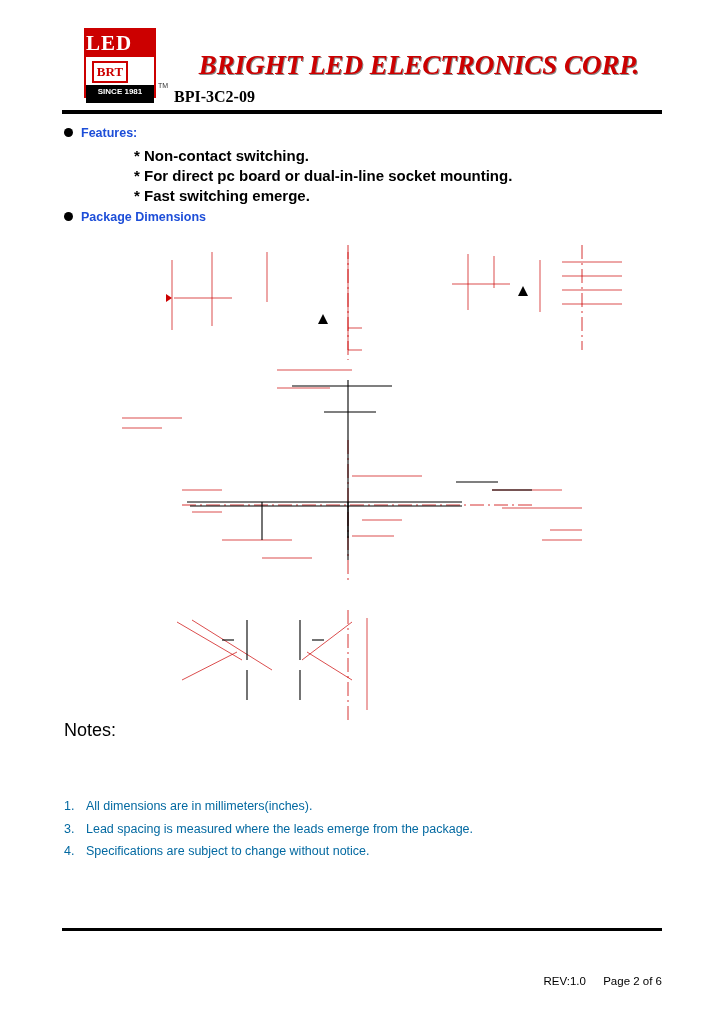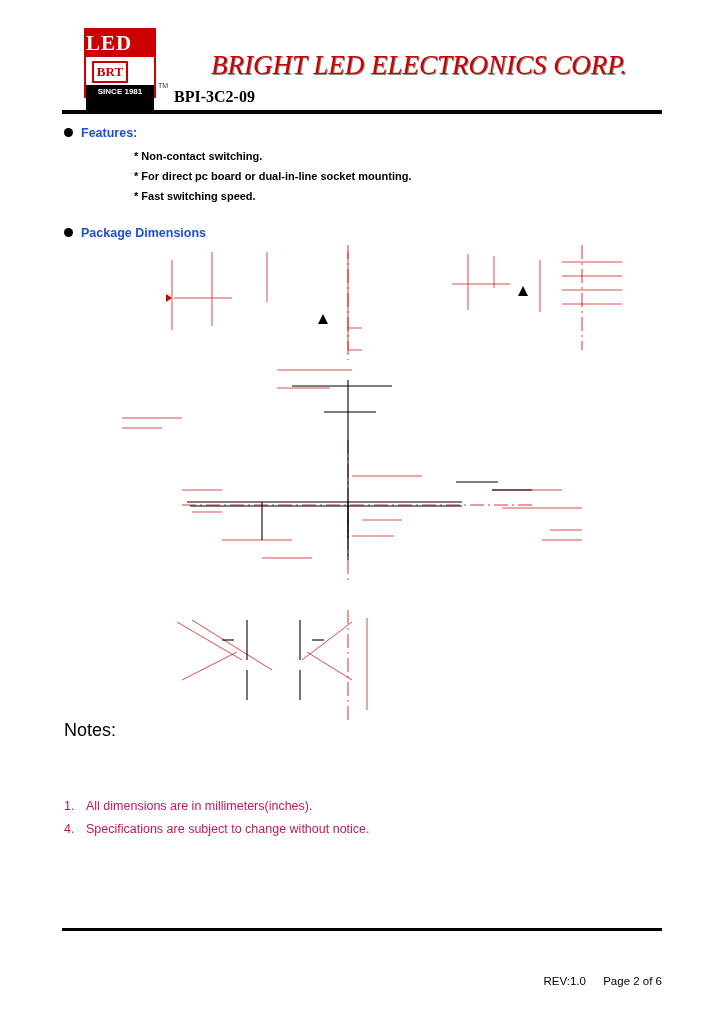--- a/index.html
+++ b/index.html
@@ -62,21 +62,21 @@
     font-weight: bold;
     font-size: 13px;
     line-height: 18px;
     text-align: center;
   }
   .logo-since {
     position: absolute;
     left: 0px;
     top: 55px;
     width: 68px;
-    height: 29px;
+    height: 18px;
     background: #000000;
     color: #ffffff;
     font-family: "Liberation Sans", sans-serif;
     font-weight: bold;
     font-size: 8px;
     line-height: 13px;
     text-align: center;
   }
   .logo-tm {
     position: absolute;
@@ -86,21 +86,21 @@
     color: #333333;
   }
   .company-name {
     position: absolute;
     left: 112px;
     top: 24px;
     width: 490px;
     text-align: center;
     font-family: "Liberation Serif", serif;
     font-style: italic;
-    font-weight: normal;
+    font-weight: bold;
     font-size: 27px;
     color: #cc0000;
     text-shadow: 1px 1px 0 #888888;
     white-space: nowrap;
   }
   .part-number {
     position: absolute;
     left: 112px;
     top: 62px;
     width: 490px;
@@ -135,31 +135,31 @@
     width: 9px;
     height: 9px;
     border-radius: 50%;
     background: #000000;
     margin-right: 8px;
     vertical-align: middle;
     position: relative;
     top: -1px;
   }
   .features-title { left: 64px; top: 126px; }
-  .pkg-title { left: 64px; top: 226px; text-align: right; }
+  .pkg-title { left: 64px; top: 210px; text-align: right; }
 
   .feature-list {
     position: absolute;
     left: 134px;
     top: 146px;
     width: 540px;
   }
   .feature-item {
     font-weight: bold;
-    font-size: 11px;
+    font-size: 15px;
     line-height: 20px;
     color: #000000;
     white-space: nowrap;
   }
 
   
   .drawing {
     position: absolute;
     left: 62px;
     top: 240px;
@@ -178,21 +178,21 @@
   }
   .notes-list {
     position: absolute;
     left: 64px;
     top: 795px;
     width: 580px;
   }
   .note-item {
     font-size: 12.5px;
     line-height: 22.5px;
-    color: #be185d;
+    color: #0369a1;
     white-space: nowrap;
   }
   .note-num {
     display: inline-block;
     width: 22px;
   }
 
   .rule-bottom {
     position: absolute;
     left: 62px;
@@ -230,21 +230,21 @@
 </div>
 <div class="rule-top"></div>
 
 <div class="bullet-row features-title">
   <span class="bullet-dot"></span><span>Features:</span>
 </div>
 
 <div class="feature-list">
   <div class="feature-item">* Non-contact switching.</div>
   <div class="feature-item">* For direct pc board or dual-in-line socket mounting.</div>
-  <div class="feature-item">* Fast switching speed.</div>
+  <div class="feature-item">* Fast switching emerge.</div>
 </div>
 
 <div class="bullet-row pkg-title">
   <span class="bullet-dot"></span><span>Package Dimensions</span>
 </div>
 
 <div class="drawing">
 <svg width="600" height="500" viewBox="0 0 600 500" xmlns="http://www.w3.org/2000/svg">
   <g stroke="#cc0000" stroke-width="0.7" fill="none">
 
@@ -322,20 +322,23 @@
   </g>
 </svg>
 </div>
 
 <div class="notes-title">Notes:</div>
 <div class="notes-list">
   <div class="note-item">
     <span class="note-num">1.</span><span>All dimensions are in millimeters(inches).</span>
   </div>
   <div class="note-item">
+    <span class="note-num">3.</span><span>Lead spacing is measured where the leads emerge from the package.</span>
+  </div>
+  <div class="note-item">
     <span class="note-num">4.</span><span>Specifications are subject to change without notice.</span>
   </div>
 </div>
 
 <div class="rule-bottom"></div>
 <div class="footer">
   <span>REV:1.0</span>
   <span>Page 2 of 6</span>
 </div>
 

